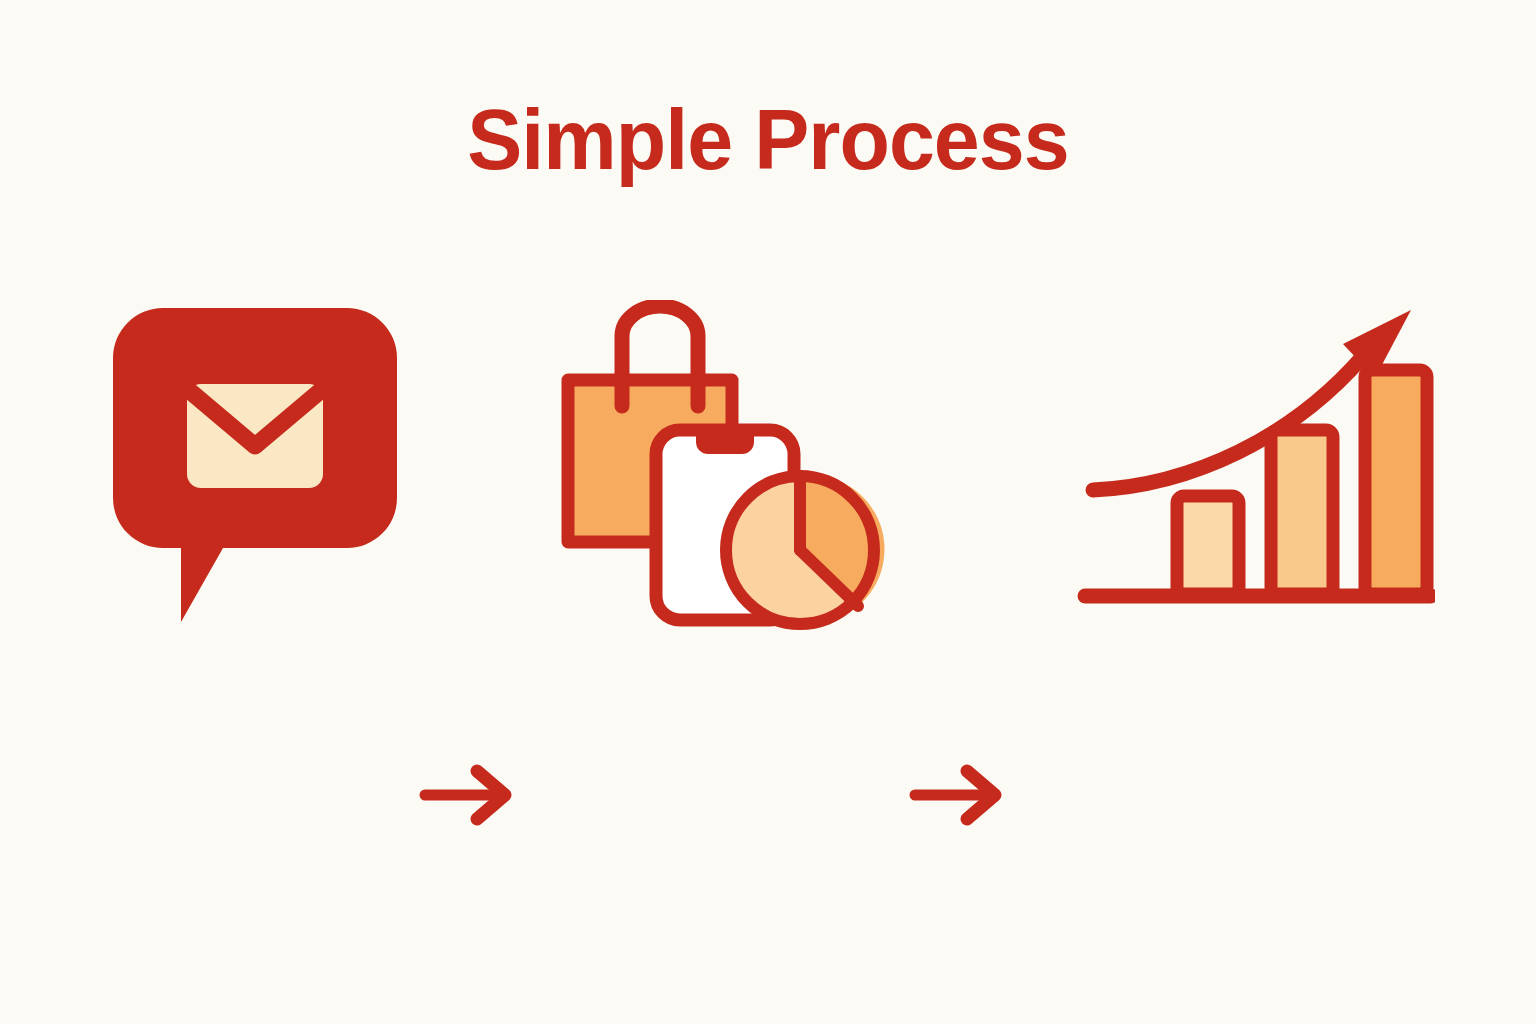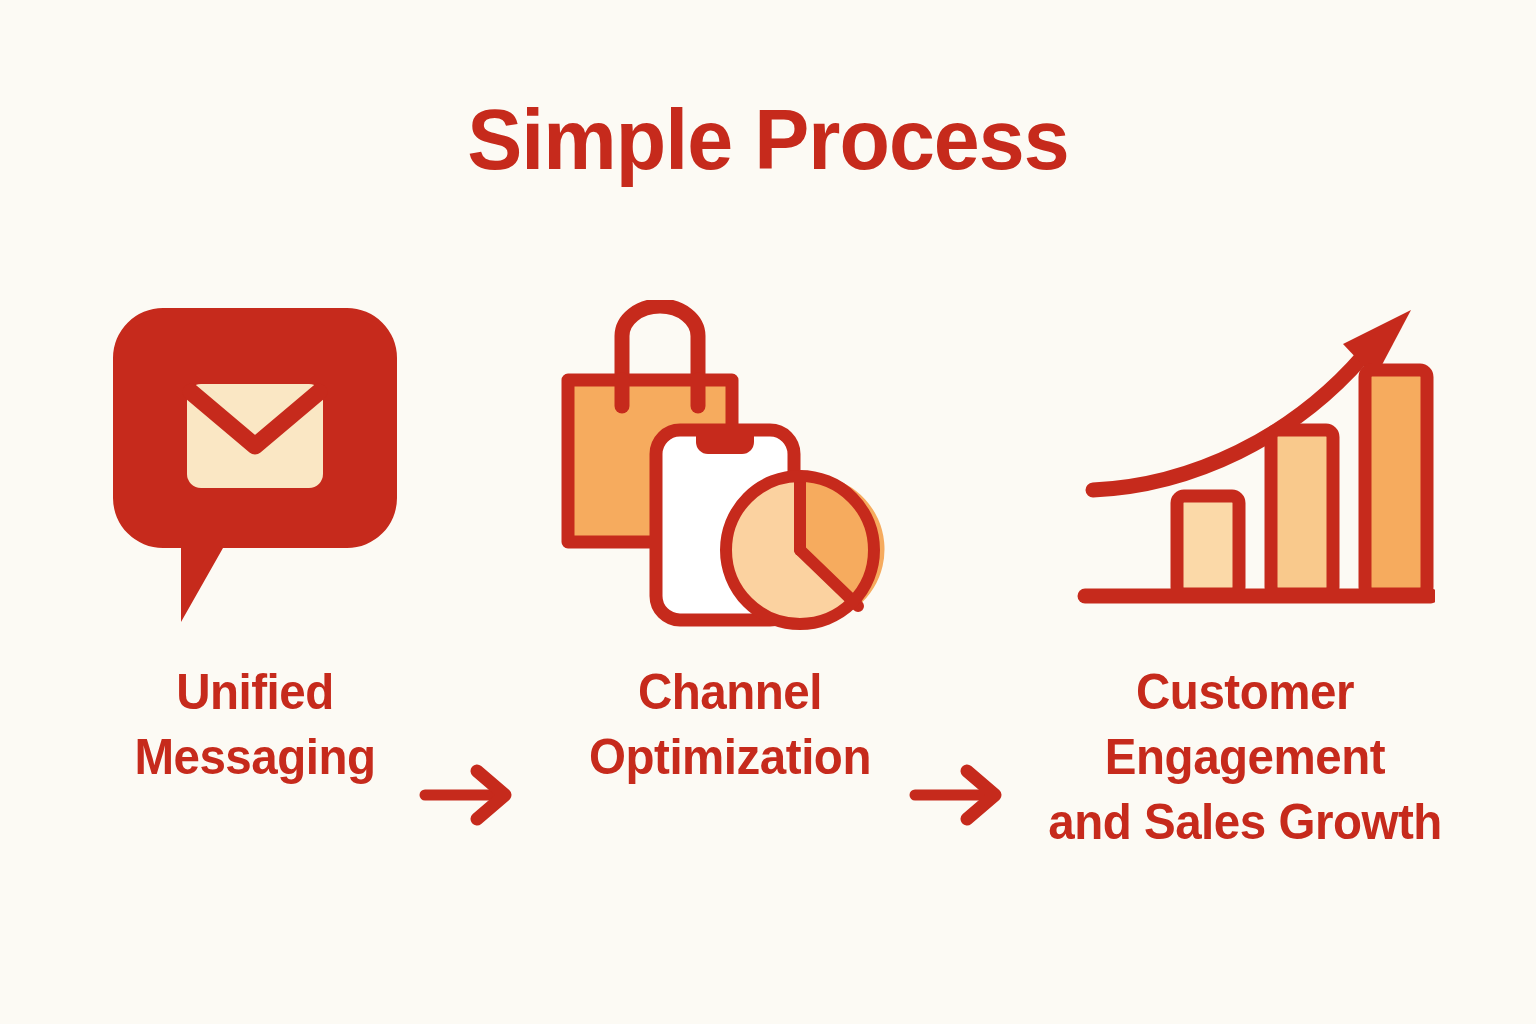--- a/index.html
+++ b/index.html
@@ -180,33 +180,14 @@
 
     <div class="step-arrow arrow-2">
       <svg width="110" height="80" viewBox="0 0 110 80">
         <line x1="10" y1="40" x2="80" y2="40" stroke="#C62A1C" stroke-width="11" stroke-linecap="round"></line>
         <polyline points="62,16 90,40 62,64" fill="none" stroke="#C62A1C" stroke-width="13" stroke-linecap="round" stroke-linejoin="round"></polyline>
       </svg>
     </div>
 
   </div>
 
-  <div class="labels-row">
-
-    <div class="step-label label-1">
-      <span class="ln">Unified</span>
-      <span class="ln">Messaging</span>
-    </div>
-
-    <div class="step-label label-2">
-      <span class="ln">Channel</span>
-      <span class="ln">Optimization</span>
-    </div>
-
-    <div class="step-label label-3">
-      <span class="ln">Customer</span>
-      <span class="ln">Engagement</span>
-      <span class="ln">and Sales Growth</span>
-    </div>
-
-  </div>
 
 </div>
 
 </body></html>

